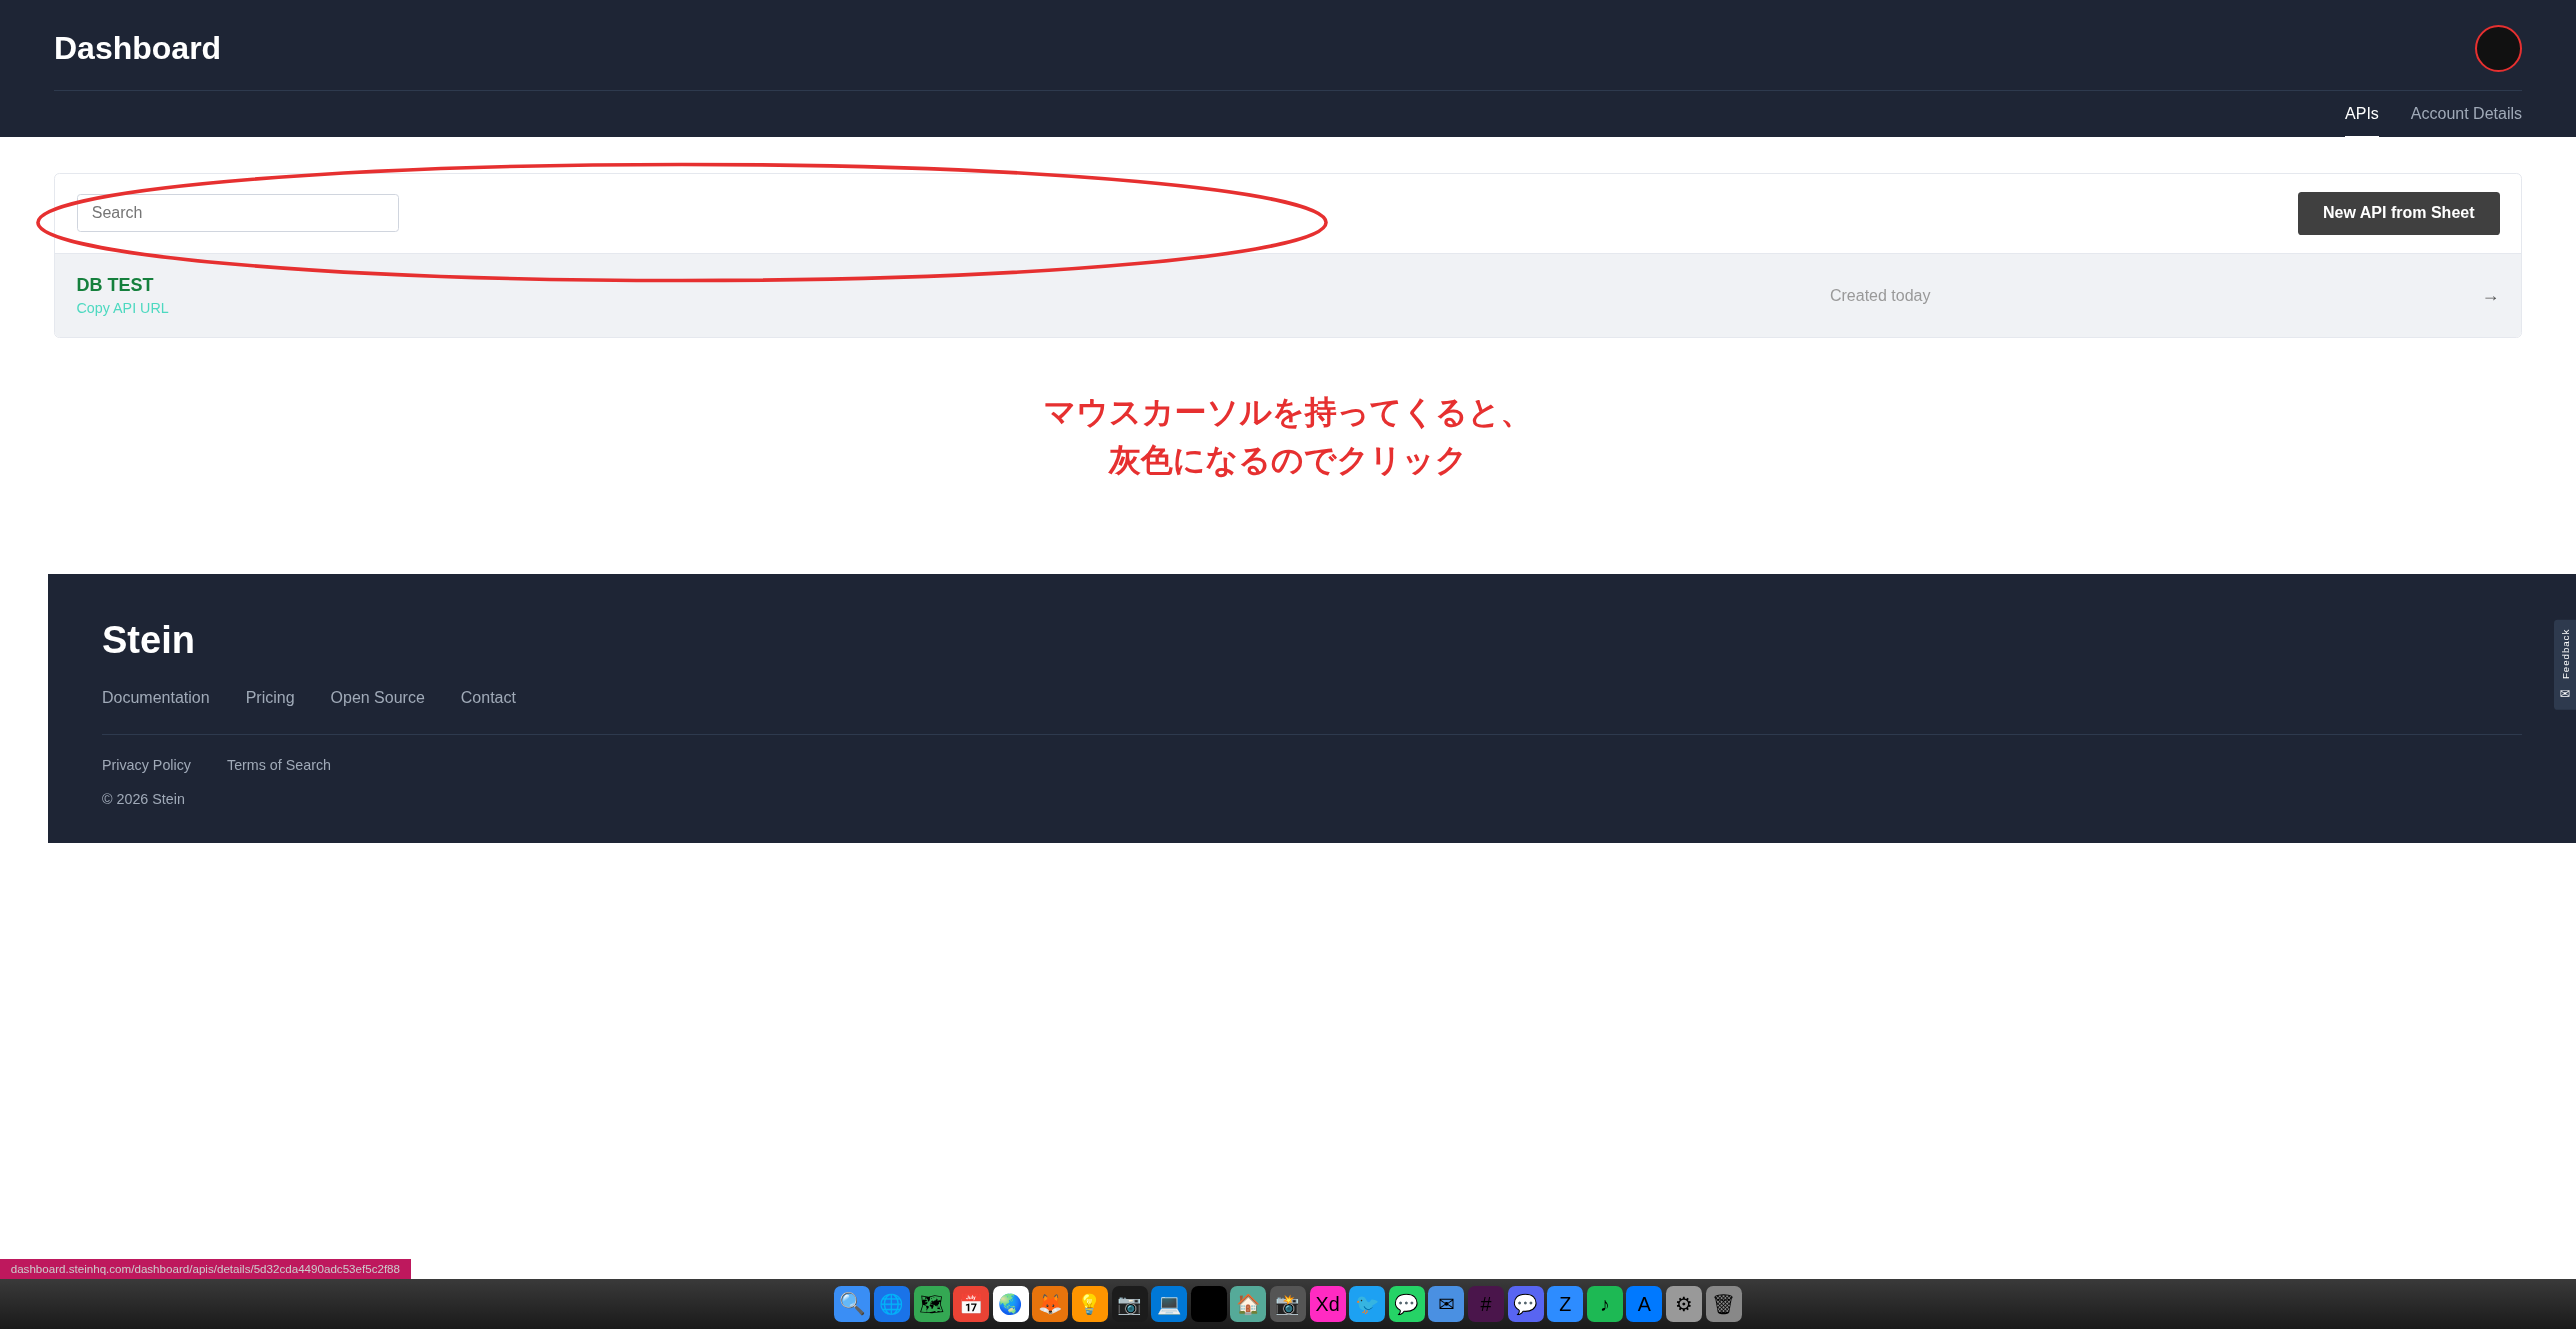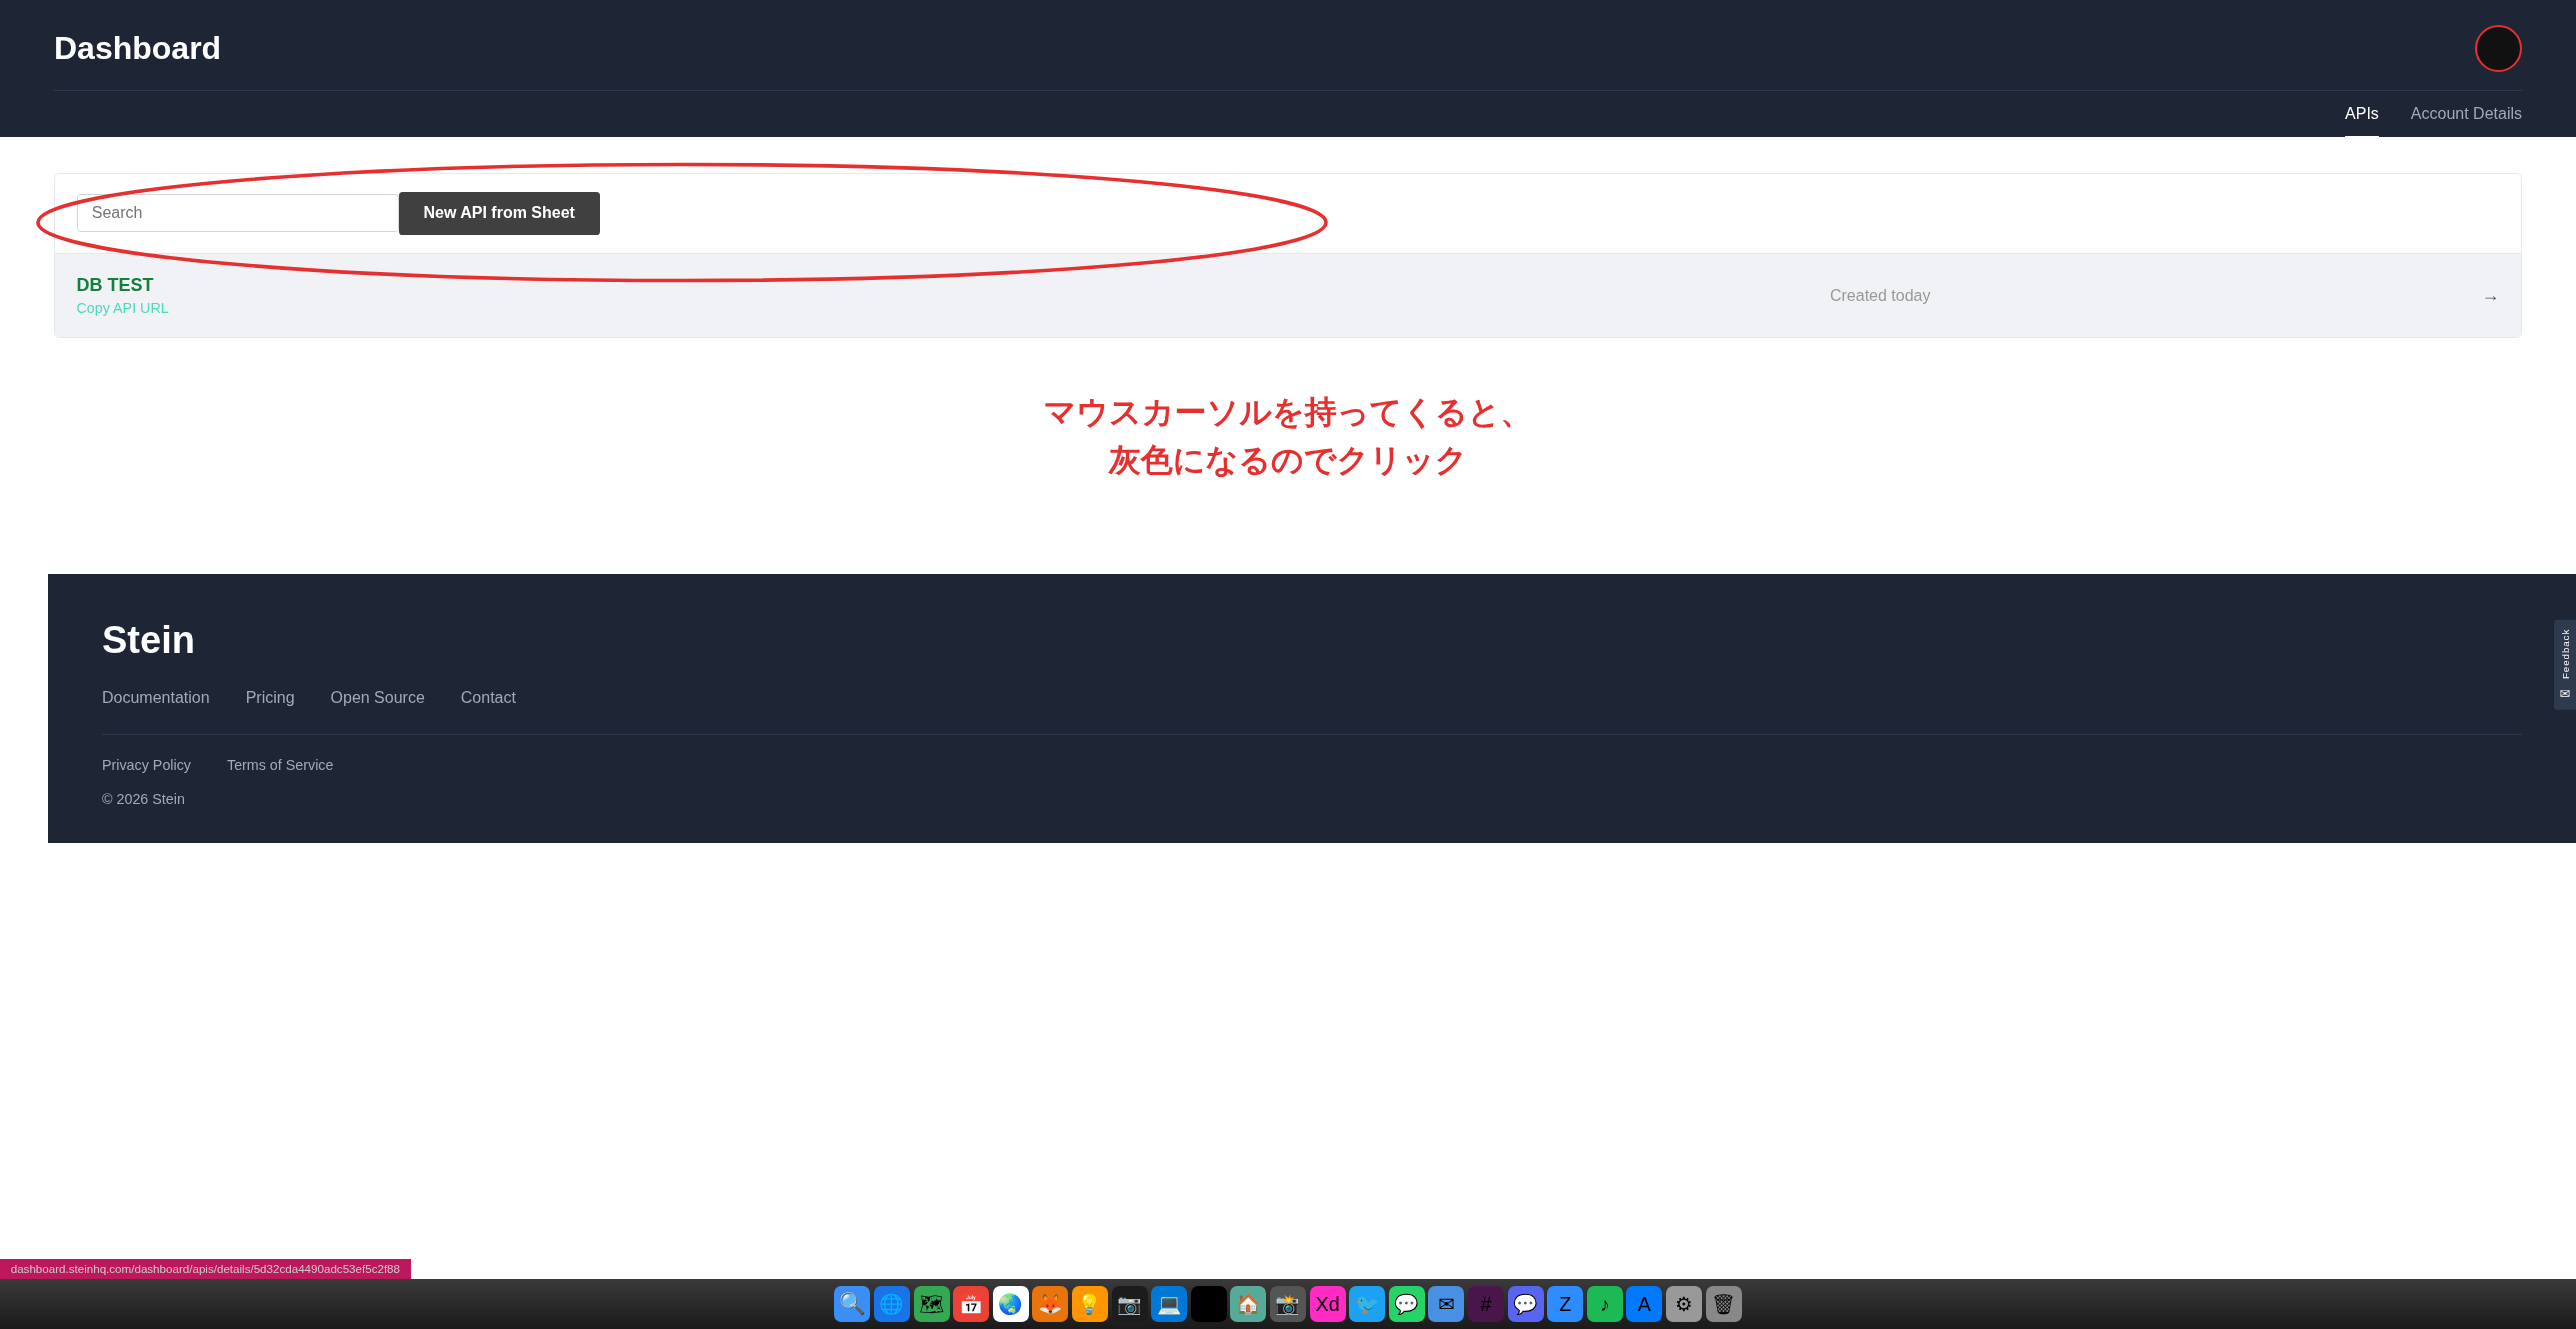--- a/index.html
+++ b/index.html
@@ -62,20 +62,21 @@
     }
     .api-container {
       background: #fff;
       border: 0.9px solid #e5e8ee;
       border-radius: 5.4px;
       overflow: hidden;
     }
     .search-row {
       display: flex;
       align-items: center;
+      justify-content: space-between;
       padding: 18px 21.5px;
       border-bottom: 0.9px solid #e5e8ee;
     }
     .search-input {
       width: 322px;
       padding: 9px 14.3px;
       border: 0.9px solid #d0d5de;
       border-radius: 3.6px;
       font-size: 16px;
       color: #aaa;
@@ -311,21 +312,21 @@
   <div class="footer-brand">Stein</div>
   <div class="footer-links">
     <a class="footer-link">Documentation</a>
     <a class="footer-link">Pricing</a>
     <a class="footer-link">Open Source</a>
     <a class="footer-link">Contact</a>
   </div>
   <hr class="footer-divider">
   <div class="footer-legal">
     <a class="footer-legal-link">Privacy Policy</a>
-    <a class="footer-legal-link">Terms of Service</a>
+    <a class="footer-legal-link">Terms of Search</a>
   </div>
   <div class="footer-copy">© 2026 Stein</div>
 </div>
 
 <div class="feedback-sidebar">
   <span class="feedback-text-vertical">Feedback</span>
   <span class="feedback-icon">✉</span>
 </div>
 
 <div class="status-bar">

